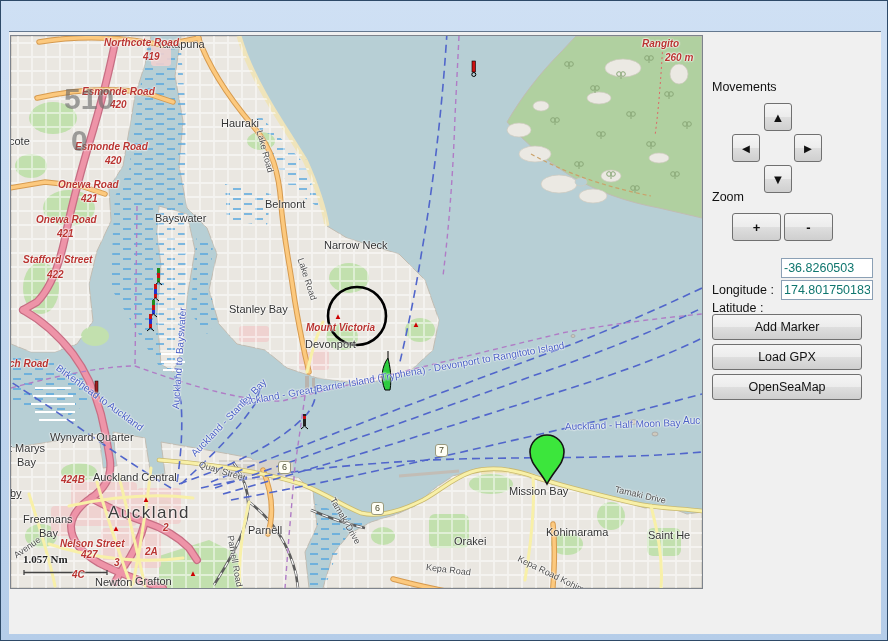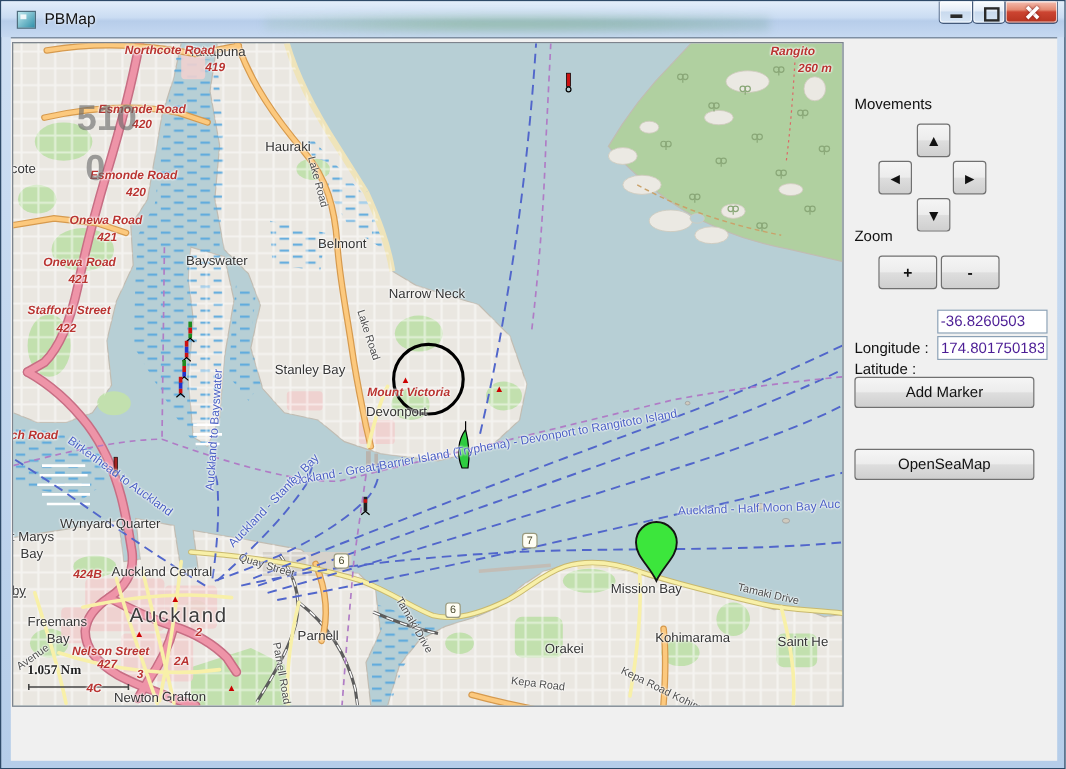--- a/index.html
+++ b/index.html
@@ -42,42 +42,27 @@
   .scale{font-size:11px;font-weight:bold;color:#222;font-family:Liberation Serif, serif;}
   .peak{font-size:8px;color:#cc0000;text-shadow:none;}
   .shield{font-size:9px;color:#4a4a2e;background:#fffef4;border:1px solid #9a9a7e;border-radius:3px;
     padding:0 3px;line-height:11px;text-shadow:none;}
   
   .panel-label{position:absolute;font-size:12.5px;color:#111;}
   .wbtn{position:absolute;border:1px solid #707070;border-radius:3px;box-sizing:border-box;
     background:linear-gradient(#f5f5f5,#ececec 49%,#dedede 51%,#cfcfcf);
     font-size:13px;font-weight:bold;color:#111;text-align:center;cursor:default;
     display:flex;align-items:center;justify-content:center;font-family:"Liberation Sans",sans-serif;}
-  .tbox{position:absolute;border:1px solid #8ba0b5;background:#fff;font-size:12.5px;color:#4c1d95;
+  .tbox{position:absolute;border:1px solid #8ba0b5;background:#fff;font-size:12.5px;color:#0f766e;
     padding:1px 2px;box-sizing:border-box;font-family:"Liberation Sans",sans-serif;}
 </style>
 </head>
 <body>
 
 <div class="window">
-  <div class="titlebar">
-    <div class="reflect"></div>
-    <div class="app-icon"></div>
-    <div class="title-text">PBMap</div>
-    <div class="win-btn btn-min">
-        <div class="glyph-min"></div>
-      </div>
-    <div class="win-btn btn-max">
-        <div class="glyph-max"></div>
-      </div>
-    <div class="win-btn btn-close">
-        <div class="glyph-close"></div>
-        <div class="glyph-close2"></div>
-      </div>
-  </div>
 
   <div class="client">
 
     <div class="map">
       <svg width="691" height="552" viewBox="0 0 691 552">
         <defs>
           <pattern id="grid" width="14" height="14" patternUnits="userSpaceOnUse">
             <path d="M0,7 H14 M7,0 V14" stroke="#ffffff" stroke-width="1.8"></path>
           </pattern>
           <pattern id="tid" width="22" height="10" patternUnits="userSpaceOnUse">
@@ -397,21 +382,21 @@
           <div class="lbl place-lg" style="left: 97px; top: 468px;">Auckland</div>
           <div class="lbl place" style="left: 84px; top: 541px;">Newton</div>
           <div class="lbl place" style="left: 124px; top: 540px;">Grafton</div>
           <div class="lbl place" style="left: 237px; top: 489px;">Parnell</div>
           <div class="lbl place" style="left: 498px; top: 450px;">Mission Bay</div>
           <div class="lbl place" style="left: 535px; top: 491px;">Kohimarama</div>
           <div class="lbl place" style="left: 443px; top: 500px;">Orakei</div>
           <div class="lbl place" style="left: 637px; top: 494px;">Saint He</div>
           <div class="lbl place" style="left: -2px; top: 100px;">cote</div>
           <div class="lbl road" style="left: 93px; top: 2px;">Northcote Road</div>
-          <div class="lbl road" style="left: 160px; top: 16px;">419</div>
+          <div class="lbl road" style="left: 132px; top: 16px;">419</div>
           <div class="lbl road" style="left: 71px; top: 51px;">Esmonde Road</div>
           <div class="lbl road" style="left: 99px; top: 64px;">420</div>
           <div class="lbl road" style="left: 64px; top: 106px;">Esmonde Road</div>
           <div class="lbl road" style="left: 94px; top: 120px;">420</div>
           <div class="lbl road" style="left: 47px; top: 144px;">Onewa Road</div>
           <div class="lbl road" style="left: 70px; top: 158px;">421</div>
           <div class="lbl road" style="left: 25px; top: 179px;">Onewa Road</div>
           <div class="lbl road" style="left: 46px; top: 193px;">421</div>
           <div class="lbl road" style="left: 12px; top: 219px;">Stafford Street</div>
           <div class="lbl road" style="left: 36px; top: 234px;">422</div>
@@ -464,15 +449,16 @@
     <div class="panel-label" style="left:703px;top:158px;">Zoom</div>
     <div class="wbtn" style="left:723px;top:181px;width:49px;height:28px;">+</div>
     <div class="wbtn" style="left:775px;top:181px;width:49px;height:28px;">-</div>
 
     <div class="panel-label" style="left:703px;top:229px;margin-top:40px;">Latitude :</div>
     <input class="tbox" style="left: 772px; top: 226px; width: 92px; height: 20px;" value="-36.8260503">
     <div class="panel-label" style="left:703px;top:251px;">Longitude :</div>
     <input class="tbox" style="left: 772px; top: 248px; width: 92px; height: 20px;" value="174.8017501831">
 
     <div class="wbtn" style="left:703px;top:282px;width:150px;height:26px;font-weight:normal;font-size:12.5px;">Add Marker</div>
+    <div class="wbtn" style="left:703px;top:312px;width:150px;height:26px;font-weight:normal;font-size:12.5px;">Load GPX</div>
     <div class="wbtn" style="left:703px;top:342px;width:150px;height:26px;font-weight:normal;font-size:12.5px;">OpenSeaMap</div>
   </div>
 </div>
 
 </body></html>

